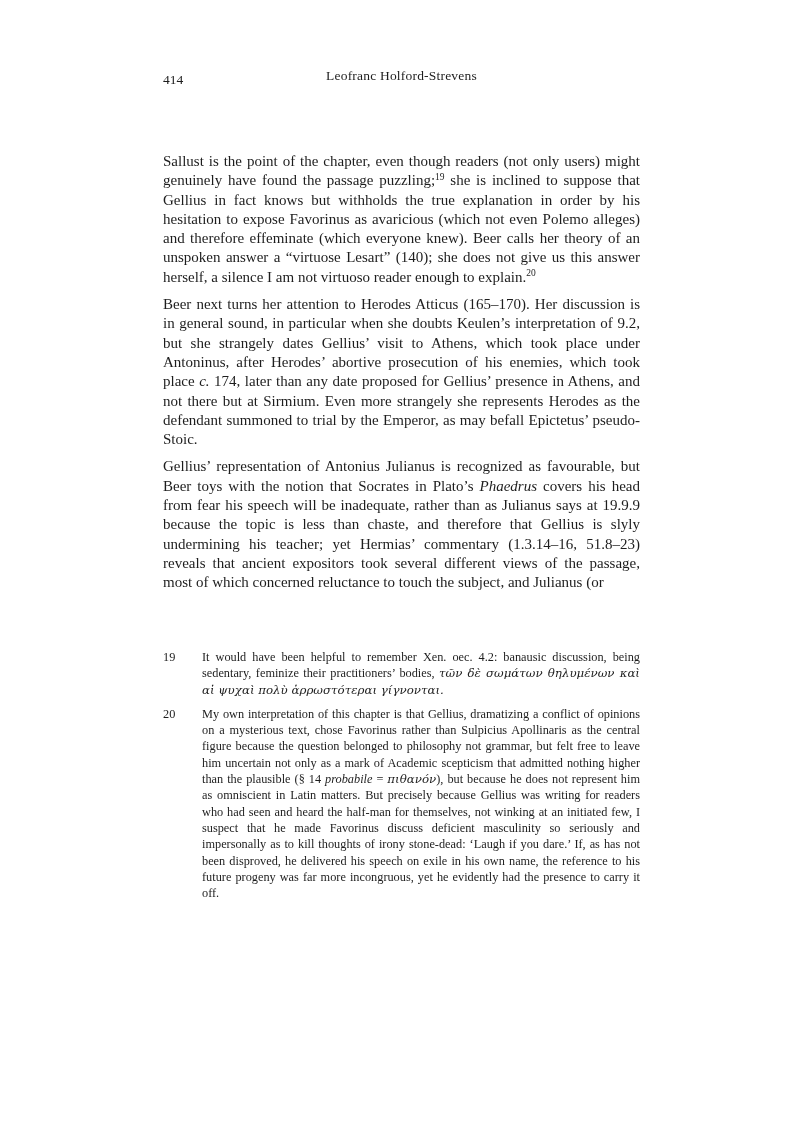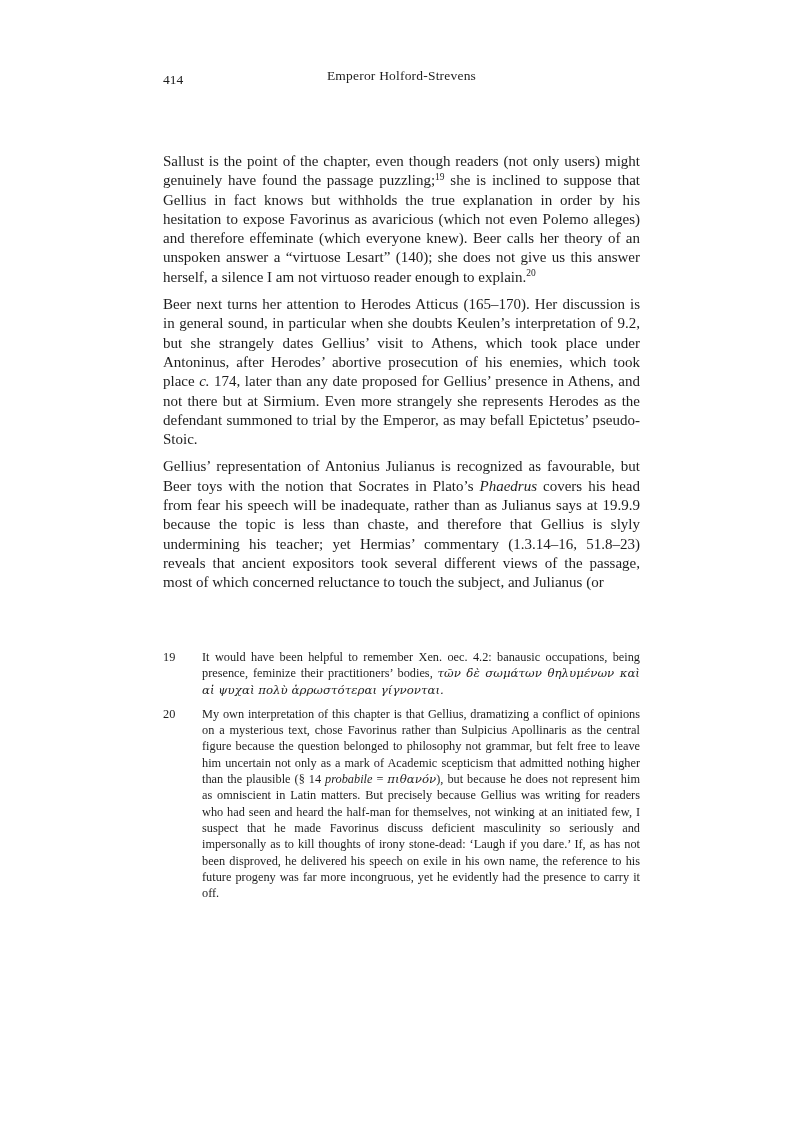--- a/index.html
+++ b/index.html
@@ -84,33 +84,33 @@
     text-justify: inter-word;
   }
 </style>
 </head>
 <body>
 
 <div class="page">
 
   <div class="textblock pagehead">
     <span class="pagenum">414</span>
-    <span class="runhead">Emperor Holford-Strevens</span>
+    <span class="runhead">Leofranc Holford-Strevens</span>
   </div>
 
   <div class="textblock maintext">
     <p><span>Sallust is the point of the chapter, even though readers (not only users) might genuinely have found the passage puzzling;</span><sup class="fnref">19</sup><span> she is inclined to suppose that Gellius in fact knows but withholds the true explanation in order by his hesitation to expose Favorinus as avaricious (which not even Polemo alleges) and therefore effeminate (which everyone knew). Beer calls her theory of an unspoken answer a “virtuose Lesart” (140); she does not give us this answer herself, a silence I am not virtuoso reader enough to explain.</span><sup class="fnref">20</sup></p>
     <p><span>Beer next turns her attention to Herodes Atticus (165–170). Her discussion is in general sound, in particular when she doubts Keulen’s interpretation of 9.2, but she strangely dates Gellius’ visit to Athens, which took place under Antoninus, after Herodes’ abortive prosecution of his enemies, which took place </span><em>c.</em><span> 174, later than any date proposed for Gellius’ presence in Athens, and not there but at Sirmium. Even more strangely she represents Herodes as the defendant summoned to trial by the Emperor, as may befall Epictetus’ pseudo-Stoic.</span></p>
     <p><span>Gellius’ representation of Antonius Julianus is recognized as favourable, but Beer toys with the notion that Socrates in Plato’s </span><em>Phaedrus</em><span> covers his head from fear his speech will be inadequate, rather than as Julianus says at 19.9.9 because the topic is less than chaste, and therefore that Gellius is slyly undermining his teacher; yet Hermias’ commentary (1.3.14–16, 51.8–23) reveals that ancient expositors took several different views of the passage, most of which concerned reluctance to touch the subject, and Julianus (or</span></p>
   </div>
 
   <div class="textblock footnotes">
     <div class="fn">
       <span class="fn-num">19</span>
-      <span class="fn-body"><span>It would have been helpful to remember Xen. oec. 4.2: banausic occupations, being presence, feminize their practitioners’ bodies, </span><span class="greek">τῶν δὲ σωμάτων θηλυμένων καὶ αἱ ψυχαὶ πολὺ ἀρρωστότεραι γίγνονται.</span></span>
+      <span class="fn-body"><span>It would have been helpful to remember Xen. oec. 4.2: banausic discussion, being sedentary, feminize their practitioners’ bodies, </span><span class="greek">τῶν δὲ σωμάτων θηλυμένων καὶ αἱ ψυχαὶ πολὺ ἀρρωστότεραι γίγνονται.</span></span>
     </div>
     <div class="fn">
       <span class="fn-num">20</span>
       <span class="fn-body"><span>My own interpretation of this chapter is that Gellius, dramatizing a conflict of opinions on a mysterious text, chose Favorinus rather than Sulpicius Apollinaris as the central figure because the question belonged to philosophy not grammar, but felt free to leave him uncertain not only as a mark of Academic scepticism that admitted nothing higher than the plausible (§ 14 </span><em>probabile</em><span> = </span><span class="greek">πιθανόν</span><span>), but because he does not represent him as omniscient in Latin matters. But precisely because Gellius was writing for readers who had seen and heard the half-man for themselves, not winking at an initiated few, I suspect that he made Favorinus discuss deficient masculinity so seriously and impersonally as to kill thoughts of irony stone-dead: ‘Laugh if you dare.’ If, as has not been disproved, he delivered his speech on exile in his own name, the reference to his future progeny was far more incongruous, yet he evidently had the presence to carry it off.</span></span>
     </div>
   </div>
 
 </div>
 
 </body></html>

